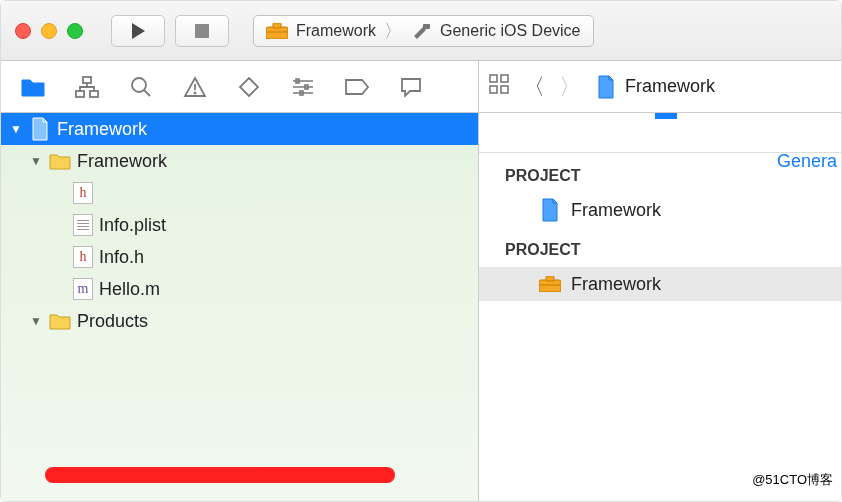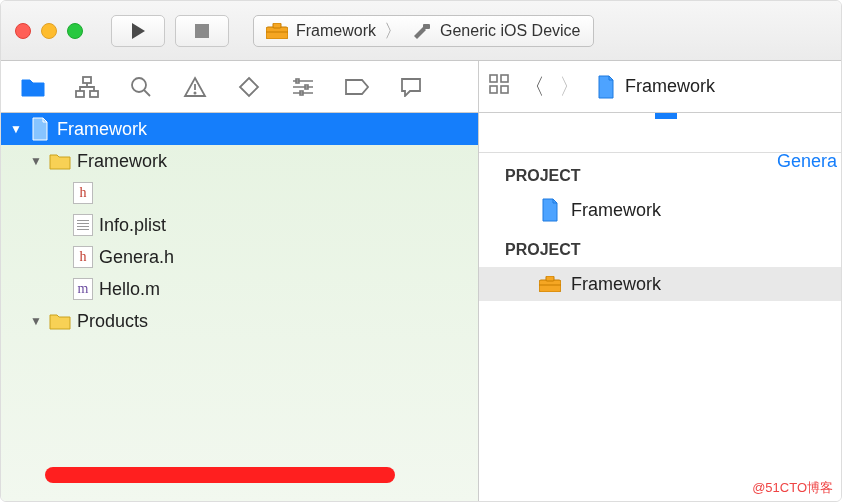--- a/index.html
+++ b/index.html
@@ -149,22 +149,22 @@
     padding:14px 0 8px 26px;
   }
   .listitem {
     display:flex; align-items:center; gap:10px;
     padding:6px 0 6px 60px;
     font-size:18px;
   }
   .listitem.sel { background:#e8e8e8; }
 
   .watermark {
-    position:absolute; right:8px; bottom:4px;
-    color:#ef4444; font-size:13px;
+    position:absolute; right:8px; bottom:12px;
+    color:#000000; font-size:13px;
   }
 
   
   .folder-ic { width:22px; height:18px; }
   .h-ic, .m-ic {
     width:20px;height:22px;border:1px solid #bbb;background:#fff;
     font-family:'Times New Roman',serif;font-size:14px;line-height:20px;text-align:center;
   }
   .h-ic { color:#c0392b;}
   .m-ic { color:#6b4ca0;}
@@ -316,21 +316,21 @@
     </div>
     <div class="row indent-2">
       <span class="h-ic">h</span>
     </div>
     <div class="row indent-2">
       <span class="plist-ic"></span>
       <span>Info.plist</span>
     </div>
     <div class="row indent-2">
       <span class="h-ic">h</span>
-      <span>Genera.h</span>
+      <span>Info.h</span>
     </div>
     <div class="row indent-2">
       <span class="m-ic">m</span>
       <span>Hello.m</span>
     </div>
 
     <div class="row indent-1">
       <span class="disclosure">▼</span>
       <span class="icon">
         <svg class="folder-ic">

